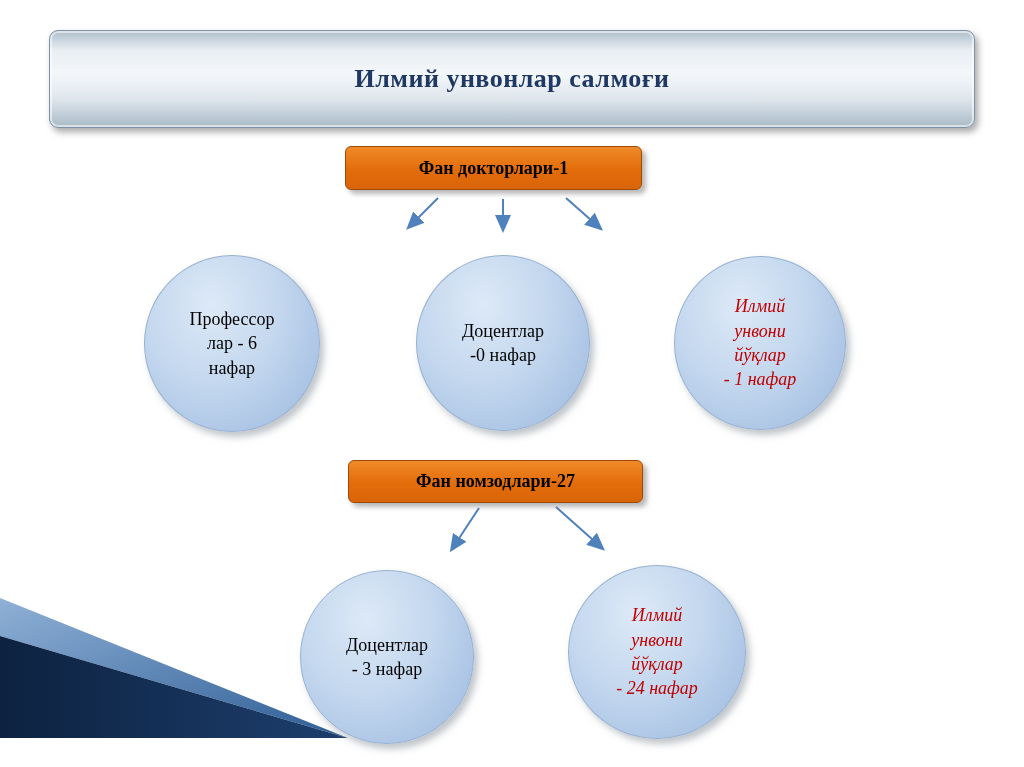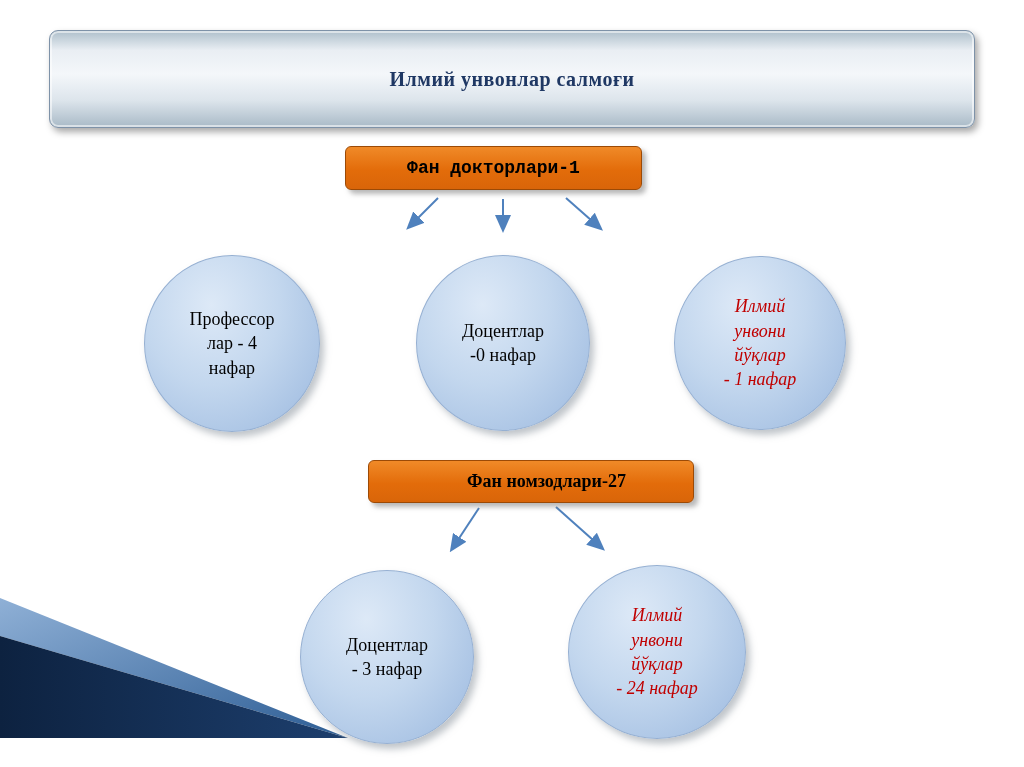--- a/index.html
+++ b/index.html
@@ -27,38 +27,38 @@
     left: 49px; top: 30px;
     width: 924px; height: 96px;
     z-index: 2;
     border-radius: 9px;
     border: 1px solid #7e92a8;
     background: linear-gradient(180deg, #aebfcb 0%, #e9eef3 20%, #f4f7fa 45%, #dde5ec 72%, #a9bac7 100%);
     box-shadow: 3px 4px 7px rgba(0,0,0,0.35), inset 0 0 0 2px rgba(255,255,255,0.55);
     display: flex; align-items: center; justify-content: center;
   }
   .title-banner span {
-    font-size: 20px;
+    font-size: 26px;
     font-weight: bold;
     color: #1f3864;
     letter-spacing: 0.5px;
   }
 
   .orange-box {
     position: absolute;
     z-index: 2;
     background: linear-gradient(180deg, #f08a28 0%, #e36c0a 55%, #d96509 100%);
     border: 1px solid #9c4a06;
     border-radius: 6px;
     box-shadow: 4px 4px 5px rgba(125,125,125,0.55);
     display: flex; align-items: center; justify-content: center;
   }
   .orange-box span { font-size: 18px; font-weight: bold; color: #000000; }
-  .box1 { left: 345px; top: 146px; width: 295px; height: 42px; font-family: Liberation Mono, monospace; }
-  .box2 { left: 368px; top: 460px; width: 293px; height: 41px; padding-left: 31px; }
+  .box1 { left: 345px; top: 146px; width: 295px; height: 42px; }
+  .box2 { left: 348px; top: 460px; width: 293px; height: 41px; }
 
   .circle {
     position: absolute;
     z-index: 2;
     border-radius: 50%;
     background: radial-gradient(ellipse at 38% 28%, #dde9f7 0%, #c3d7ee 45%, #a9c3e4 80%, #9bb7dc 100%);
     border: 1px solid #96b0d2;
     box-shadow: 4px 5px 7px rgba(130,140,150,0.5);
     display: flex; align-items: center; justify-content: center;
     text-align: center;
@@ -111,21 +111,21 @@
   <div class="title-banner">
     <span>Илмий унвонлар салмоғи</span>
   </div>
 
   <div class="orange-box box1">
     <span>Фан докторлари-1</span>
   </div>
 
   <div class="circle c1">
     <span>Профессор
-лар - 4
+лар - 6
 нафар</span>
   </div>
   <div class="circle c2">
     <span>Доцентлар
 -0 нафар</span>
   </div>
   <div class="circle c3 red">
     <span>Илмий
 унвони
 йўқлар

